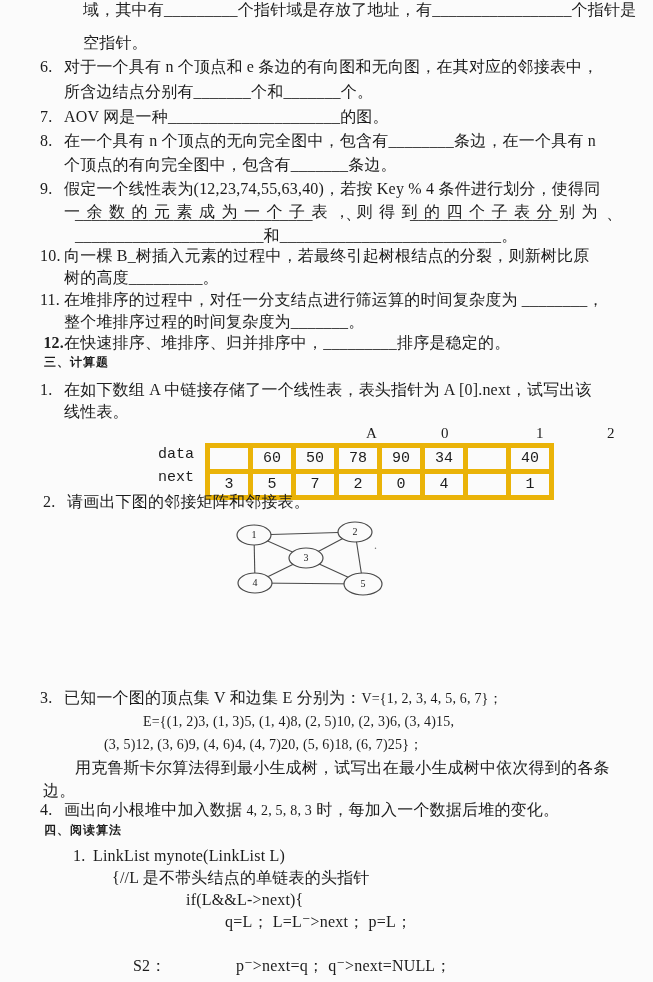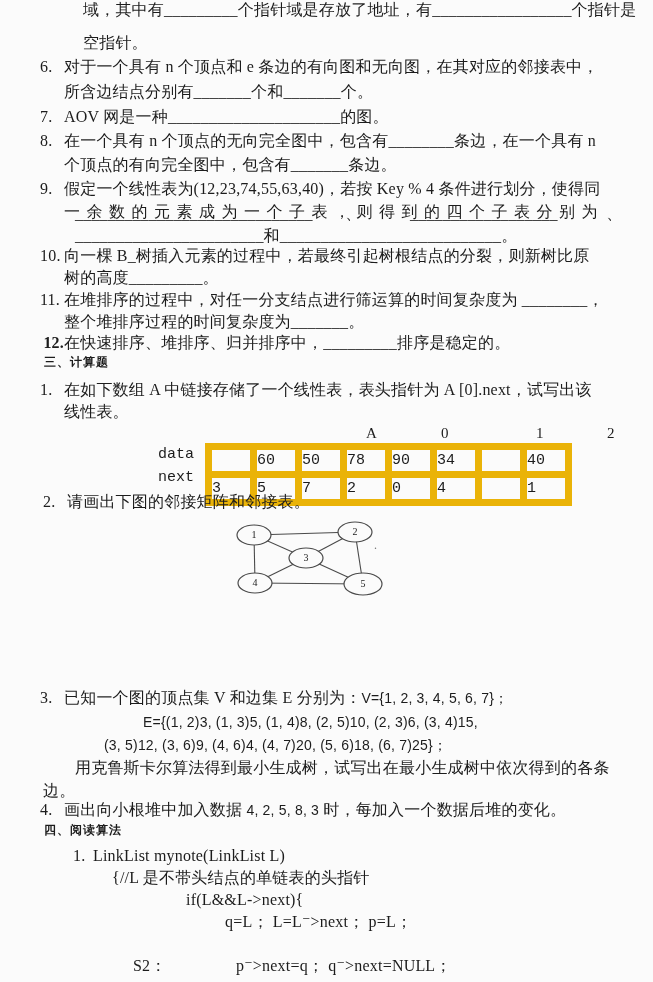--- a/index.html
+++ b/index.html
@@ -18,32 +18,32 @@
     white-space:nowrap;
     font-size:16px;
     line-height:20px;
     letter-spacing:0.2px;
   }
   .num{display:inline-block;width:24px;}
   .num-sm{display:inline-block;width:20px;}
   .bold{font-weight:bold;text-align:right;}
   .heading{font-size:12px;font-weight:bold;letter-spacing:1px;}
   .spread{letter-spacing:6.5px;}
-  .mono{font-family:Liberation Sans, sans-serif;font-size:14px;}
+  .mono{font-family:Liberation Serif, serif;font-size:14px;}
   
   #ll-table{
     position:absolute;left:205px;top:443px;
     border-collapse:collapse;
     font-family:"Liberation Mono","DejaVu Sans Mono",monospace;
     font-size:15px;
   }
   #ll-table td{
     width:38px;height:21px;
-    border:7px solid #eab308;
-    text-align:left;
+    border:5px solid #eab308;
+    text-align:center;
     padding:0;
   }
   .row-label{
     position:absolute;left:158px;
     font-family:"Liberation Mono","DejaVu Sans Mono",monospace;
     font-size:15px;
   }
   .idx-label{
     position:absolute;top:425px;
     font-size:15px;

